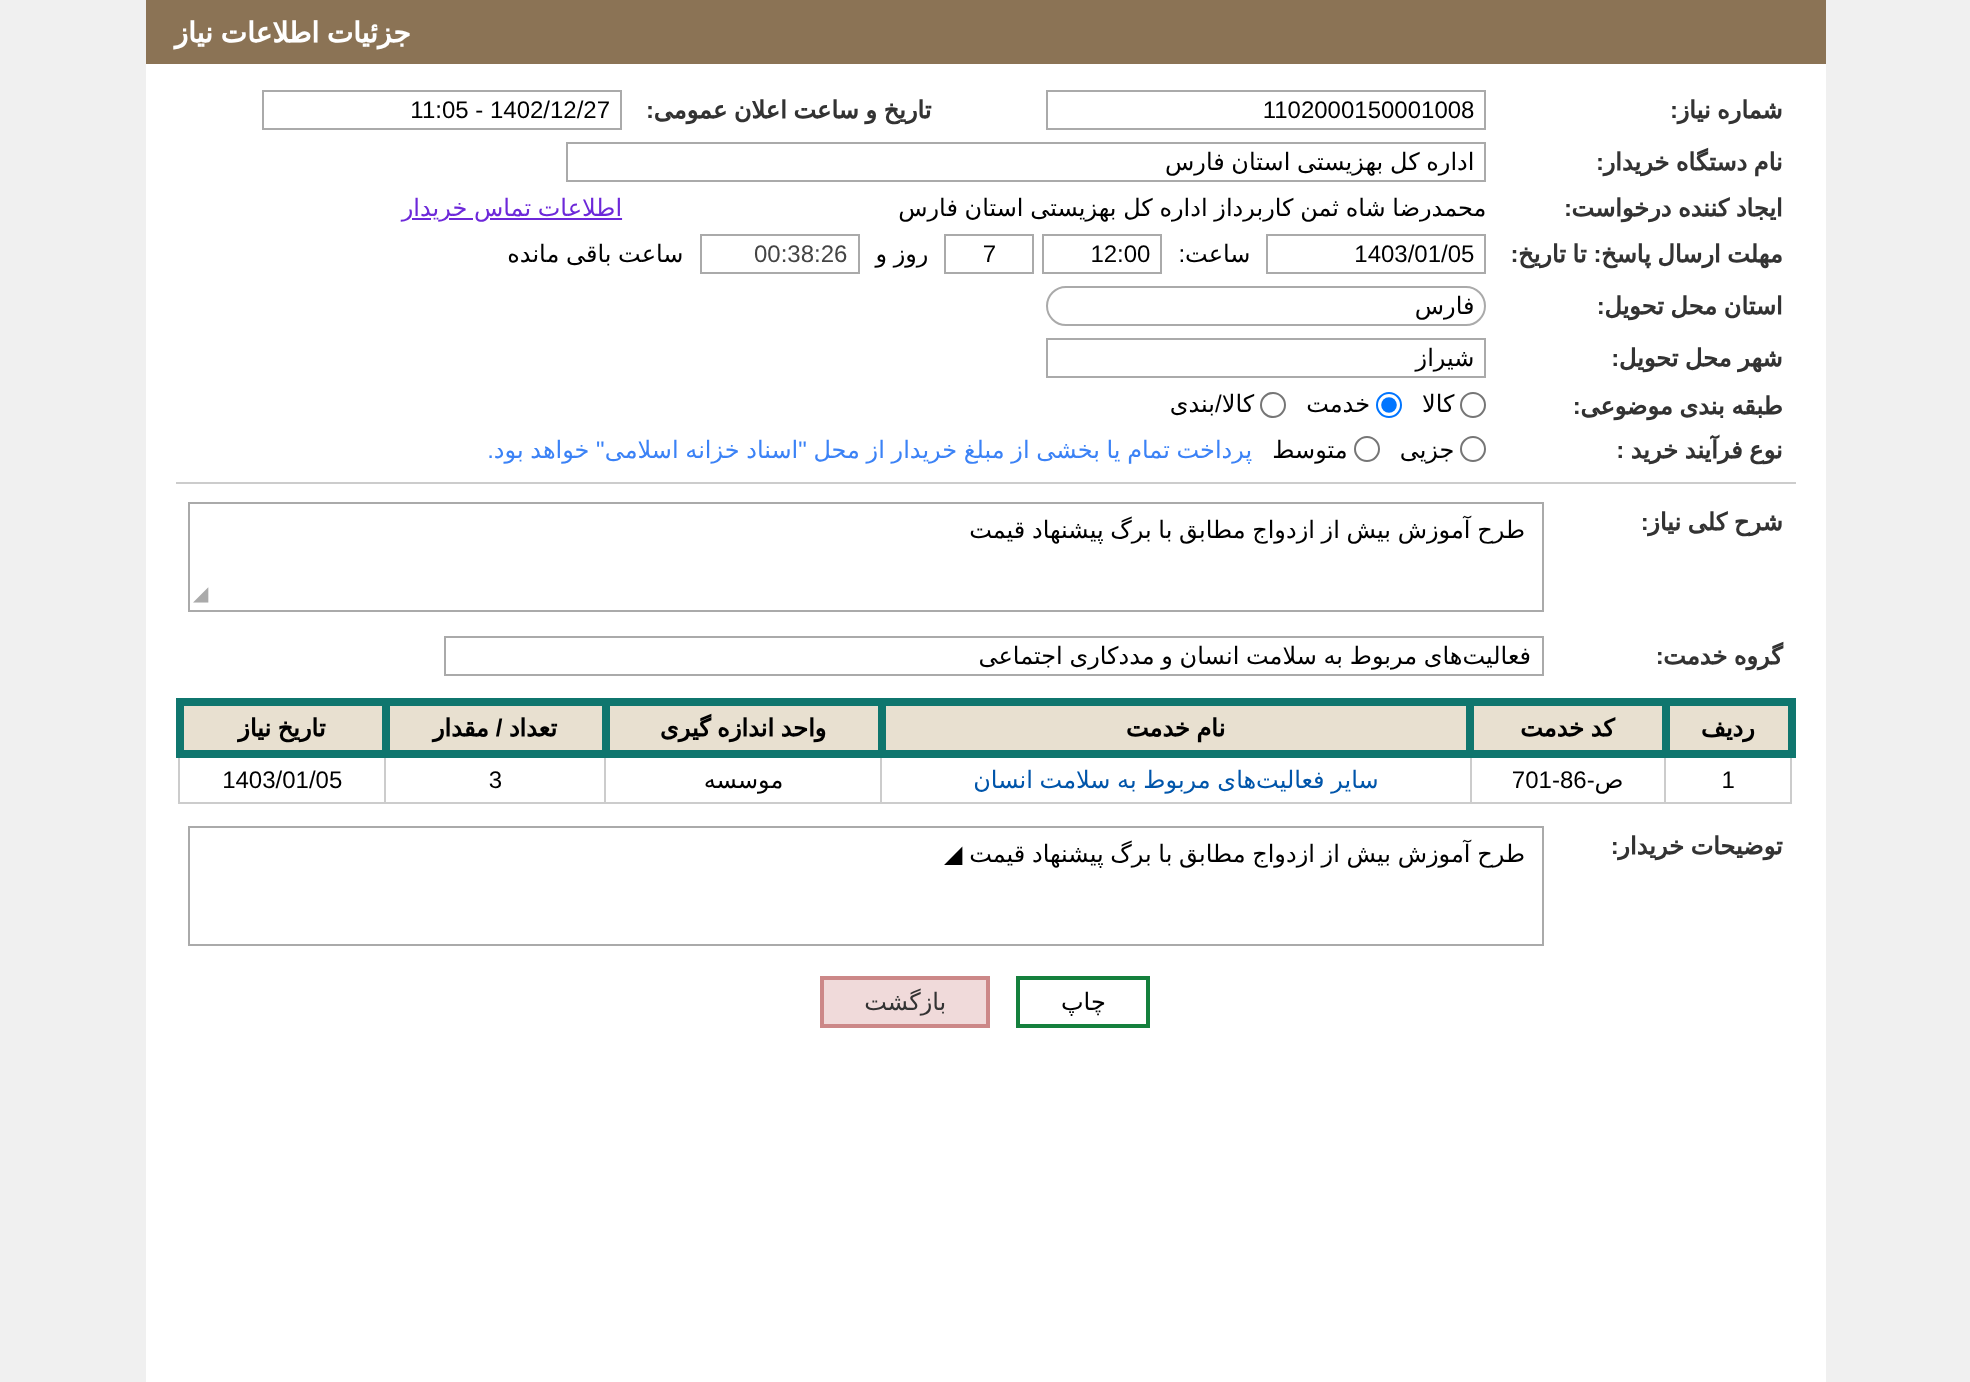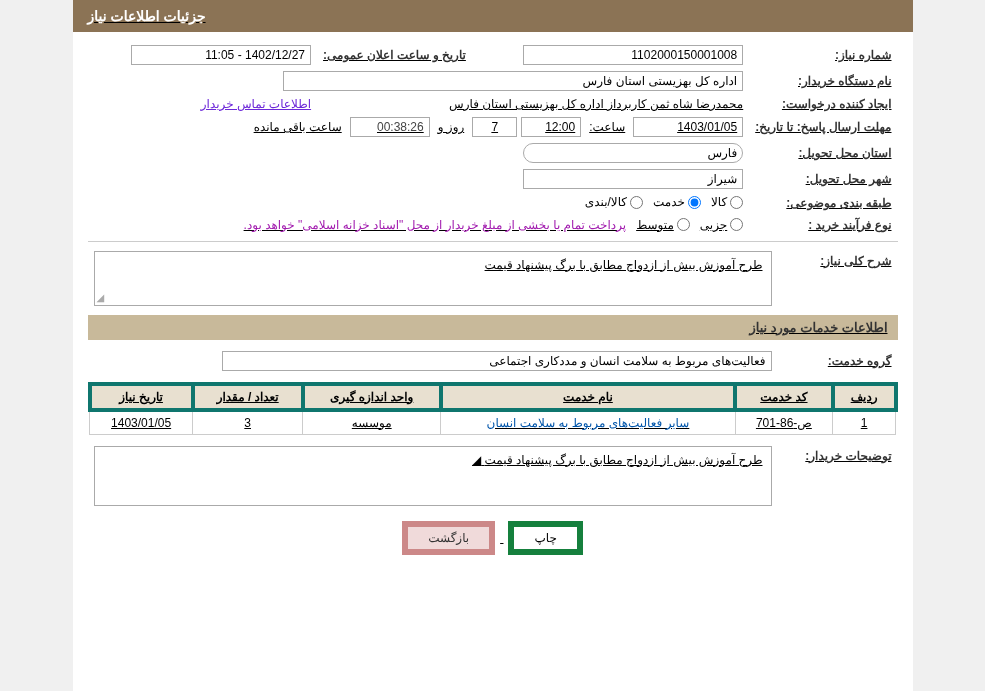--- a/index.html
+++ b/index.html
@@ -7,21 +7,20 @@
       font-family: Tahoma, Arial, sans-serif;
       font-size: 12px;
       background: #f0f0f0;
       direction: rtl;
     }
     .page-wrapper {
       width: 840px;
       min-height: 691px;
       background: #fff;
       margin: 0 auto;
-      text-decoration: underline;
     }
     .header-bar {
       background: #8B7355;
       color: #fff;
       text-align: left;
       padding: 8px 15px;
       font-size: 14px;
       font-weight: bold;
     }
     .content {
@@ -131,21 +130,21 @@
       text-align: right;
     }
     .button-row {
       text-align: center;
       margin-top: 12px;
       padding-bottom: 15px;
     }
     .btn {
       padding: 4px 20px;
       margin: 0 5px;
-      border: 6px solid #15803d;
+      border: 2px solid #15803d;
       cursor: pointer;
       font-family: Tahoma, Arial, sans-serif;
       font-size: 12px;
     }
     .btn-print {
       background: #fff;
       color: #000000;
       text-align: center;
     }
     .btn-back {
@@ -257,21 +256,21 @@
         <td colspan="3">
           <div style="display:flex; align-items:center; gap:10px; flex-wrap:wrap;">
             <div class="radio-item">
               <input type="radio" name="purchase_type" style=""> 
                   <span>جزیی</span>
             </div>
             <div class="radio-item">
               <input type="radio" name="purchase_type" style=""> 
                   <span>متوسط</span>
             </div>
-            <span style="color:#a21caf;margin-left:43px;">پرداخت تمام یا بخشی از مبلغ خریدار از محل "اسناد خزانه اسلامی" خواهد بود.</span>
+            <span style="color:#3b82f6;margin-left:43px;">پرداخت تمام یا بخشی از مبلغ خریدار از محل "اسناد خزانه اسلامی" خواهد بود.</span>
           </div>
         </td>
       </tr>
     </tbody>
       </table>
 
     <hr class="divider">
 
     <table class="form-table">
       <tbody>
@@ -280,21 +279,20 @@
         <td>
           <div class="description-box relative">
             <span>طرح آموزش بیش از ازدواج مطابق با برگ پیشنهاد قیمت</span>
             <span class="resize-icon">◢</span>
           </div>
         </td>
       </tr>
     </tbody>
       </table>
 
-    <div class="section-header">اطلاعات خدمات مورد نیاز</div>
 
     <table class="form-table">
       <tbody>
           <tr>
         <td class="label-cell">گروه خدمت:</td>
         <td>
           <div class="input-box" style="width:550px;">فعالیت‌های مربوط به سلامت انسان و مددکاری اجتماعی</div>
         </td>
       </tr>
     </tbody>

